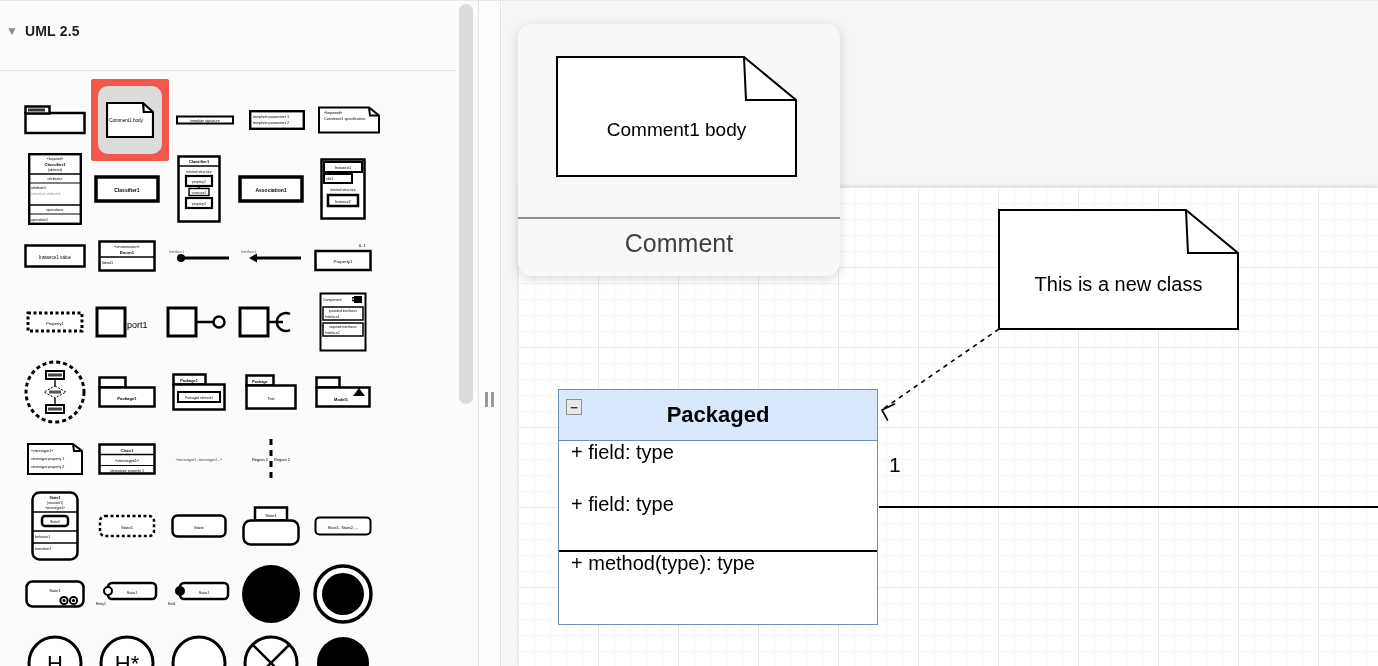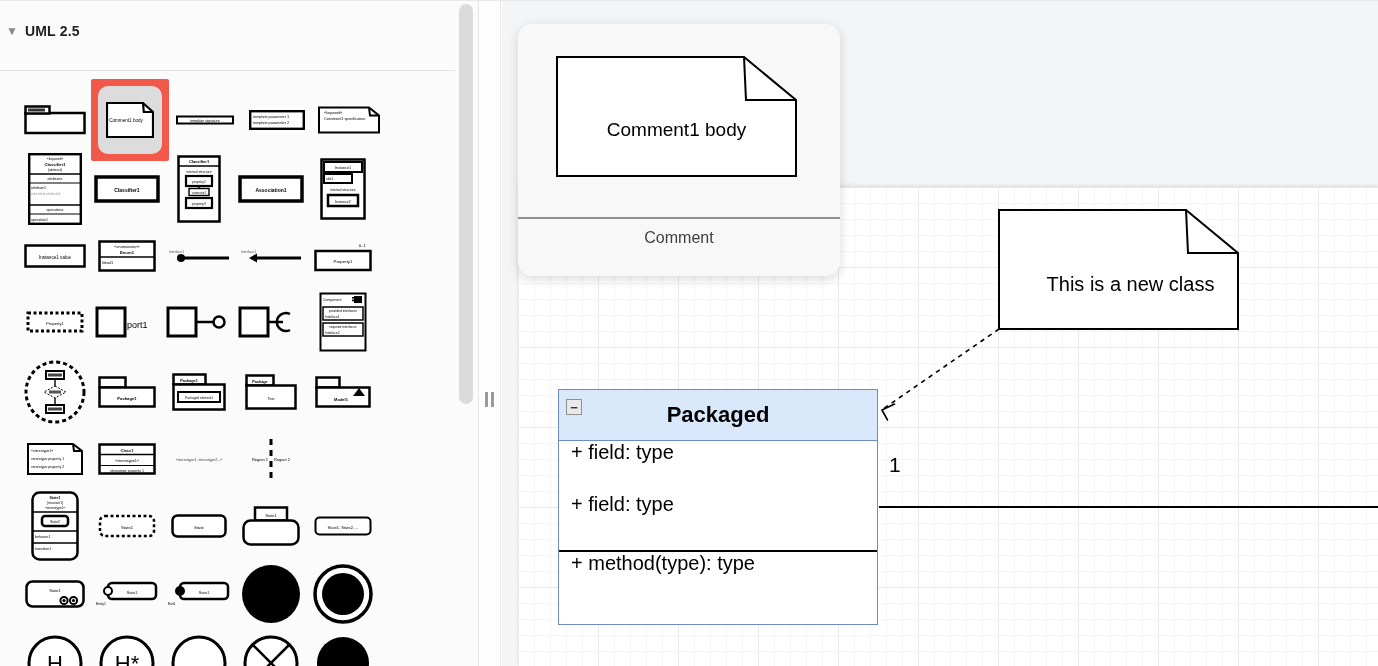--- a/index.html
+++ b/index.html
@@ -32,24 +32,24 @@
           linear-gradient(#E9E9E9 1px,transparent 1px),
           linear-gradient(90deg,#F5F5F5 1px,transparent 1px),
           linear-gradient(#F5F5F5 1px,transparent 1px);
         background-size:80px 80px,80px 80px,16px 16px,16px 16px;}
   
   .preview{position:absolute;left:16px;top:23px;width:322px;height:252px;background:#F8F8F9;
            border-radius:14px;box-shadow:0 3px 12px rgba(0,0,0,.15);z-index:5;}
   .pv-note{position:absolute;left:38px;top:32px;width:241px;height:121px;}
   .pv-notetext{position:absolute;left:38px;top:95px;width:241px;text-align:center;font-size:19px;color:#000;}
   .pv-div{position:absolute;left:0;top:193px;width:322px;border-top:2px solid #8F8F8F;}
-  .pv-title{position:absolute;left:0;top:205px;width:322px;text-align:center;font-size:16px;color:#3F3F3F;}
+  .pv-title{position:absolute;left:0;top:205px;width:322px;text-align:center;font-size:25px;color:#3F3F3F;}
   
   .cnote{position:absolute;left:496px;top:208px;width:241px;height:121px;}
-  .cnote-text{position:absolute;left:0;top:64px;width:241px;text-align:center;font-size:20px;color:#000;padding-left:12px;}
+  .cnote-text{position:absolute;left:0;top:64px;width:241px;text-align:center;font-size:20px;color:#000;}
   
   .dedge{position:absolute;left:366px;top:318px;}
   
   .uclass{position:absolute;left:56px;top:388px;width:320px;height:236px;background:#fff;
           border:1.5px solid #6C8EBF;box-sizing:border-box;}
   .uc-head{position:relative;height:50px;background:#DAE8FC;border-bottom:1.5px solid #6C8EBF;
            display:flex;align-items:center;justify-content:center;font-size:22px;font-weight:bold;color:#000;}
   .uc-min{position:absolute;left:7px;top:9px;width:16px;height:16px;background:#E9E9E9;border:1px solid #909090;
           box-sizing:border-box;font-size:13px;line-height:13px;display:flex;align-items:center;justify-content:center;color:#333;}
   .uc-row{display:flex;align-items:flex-start;padding-left:12px;font-size:20px;color:#000;}

